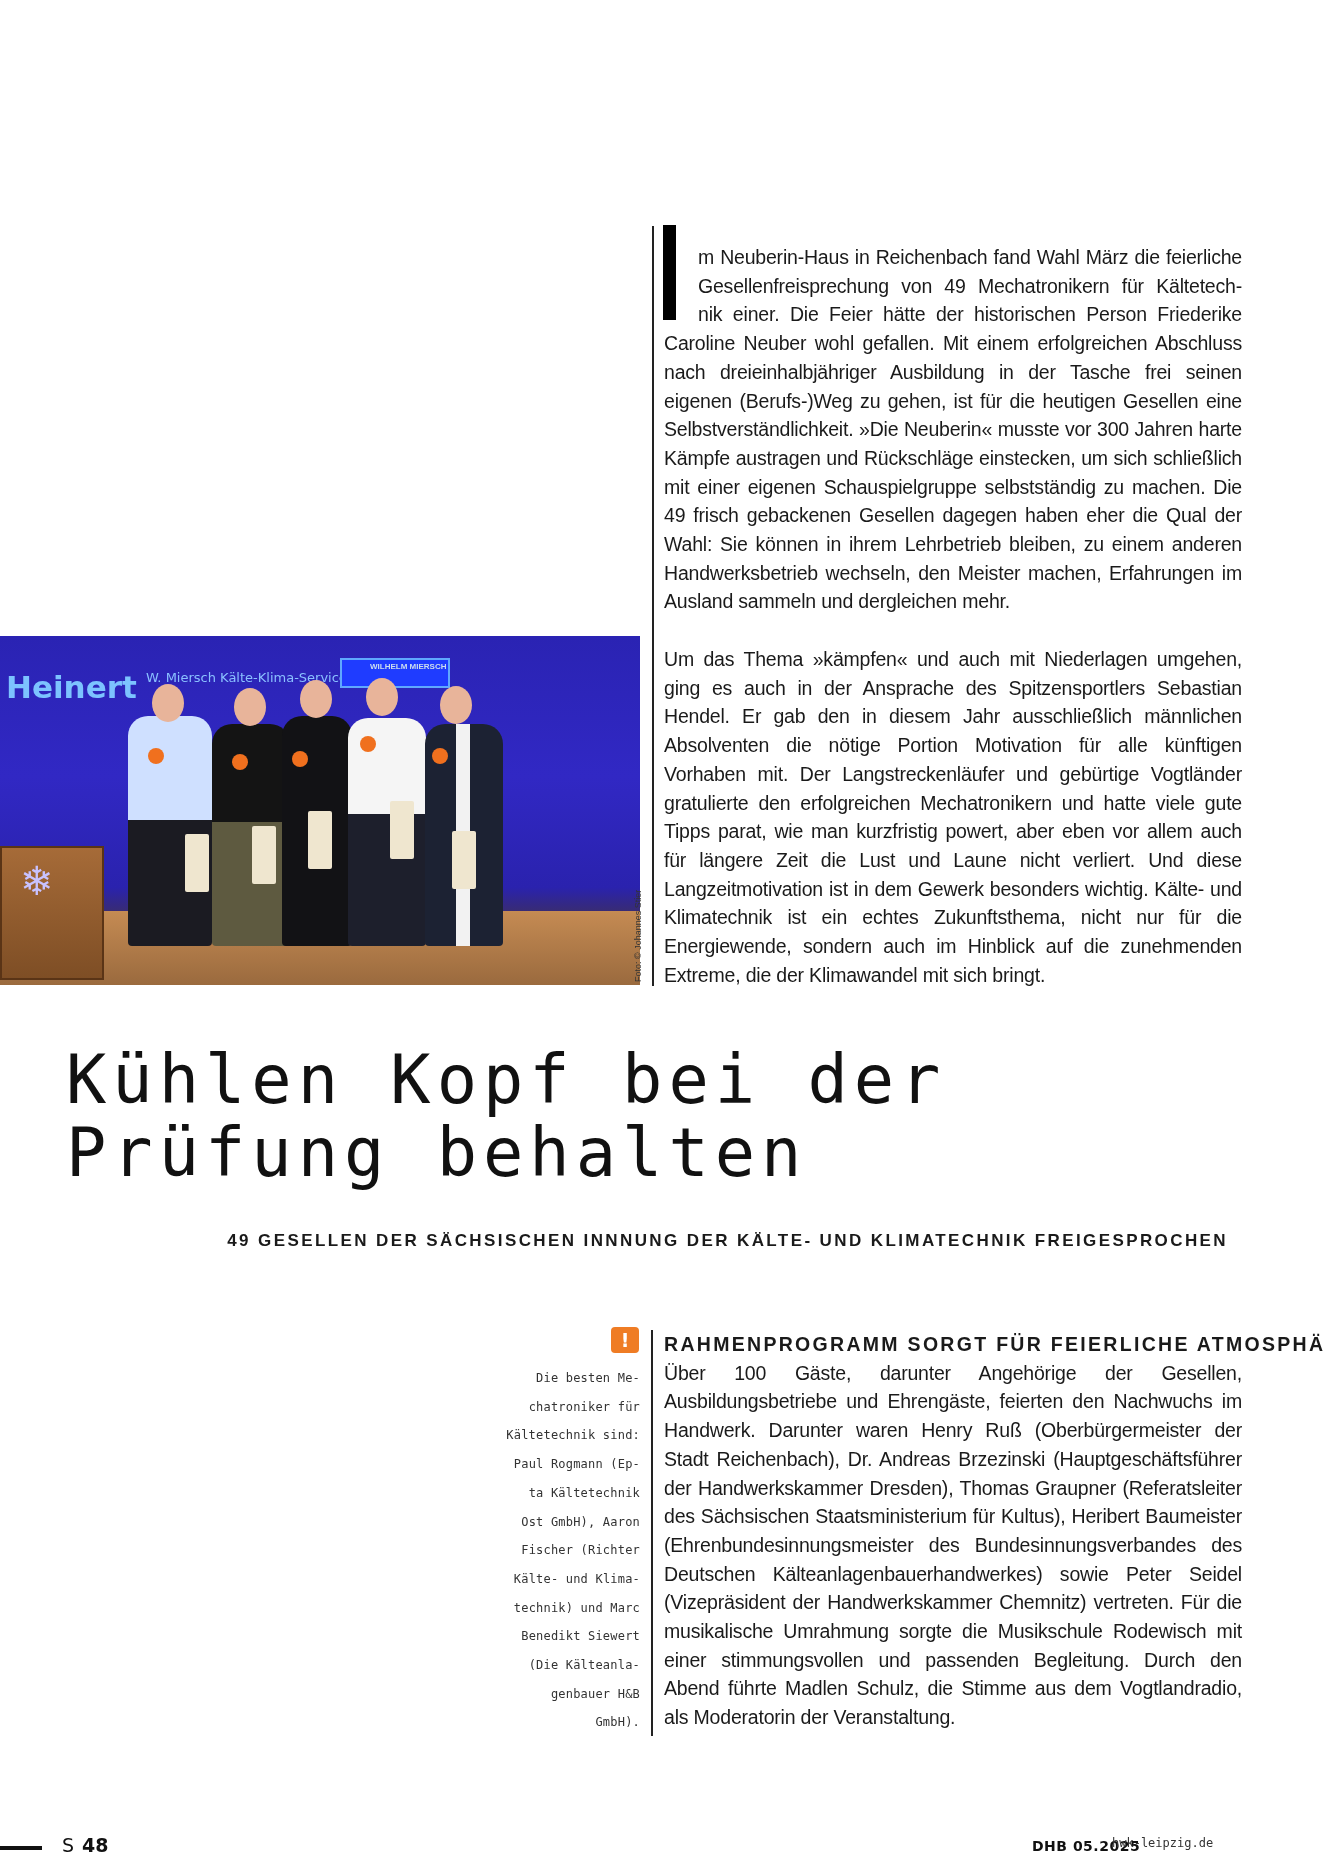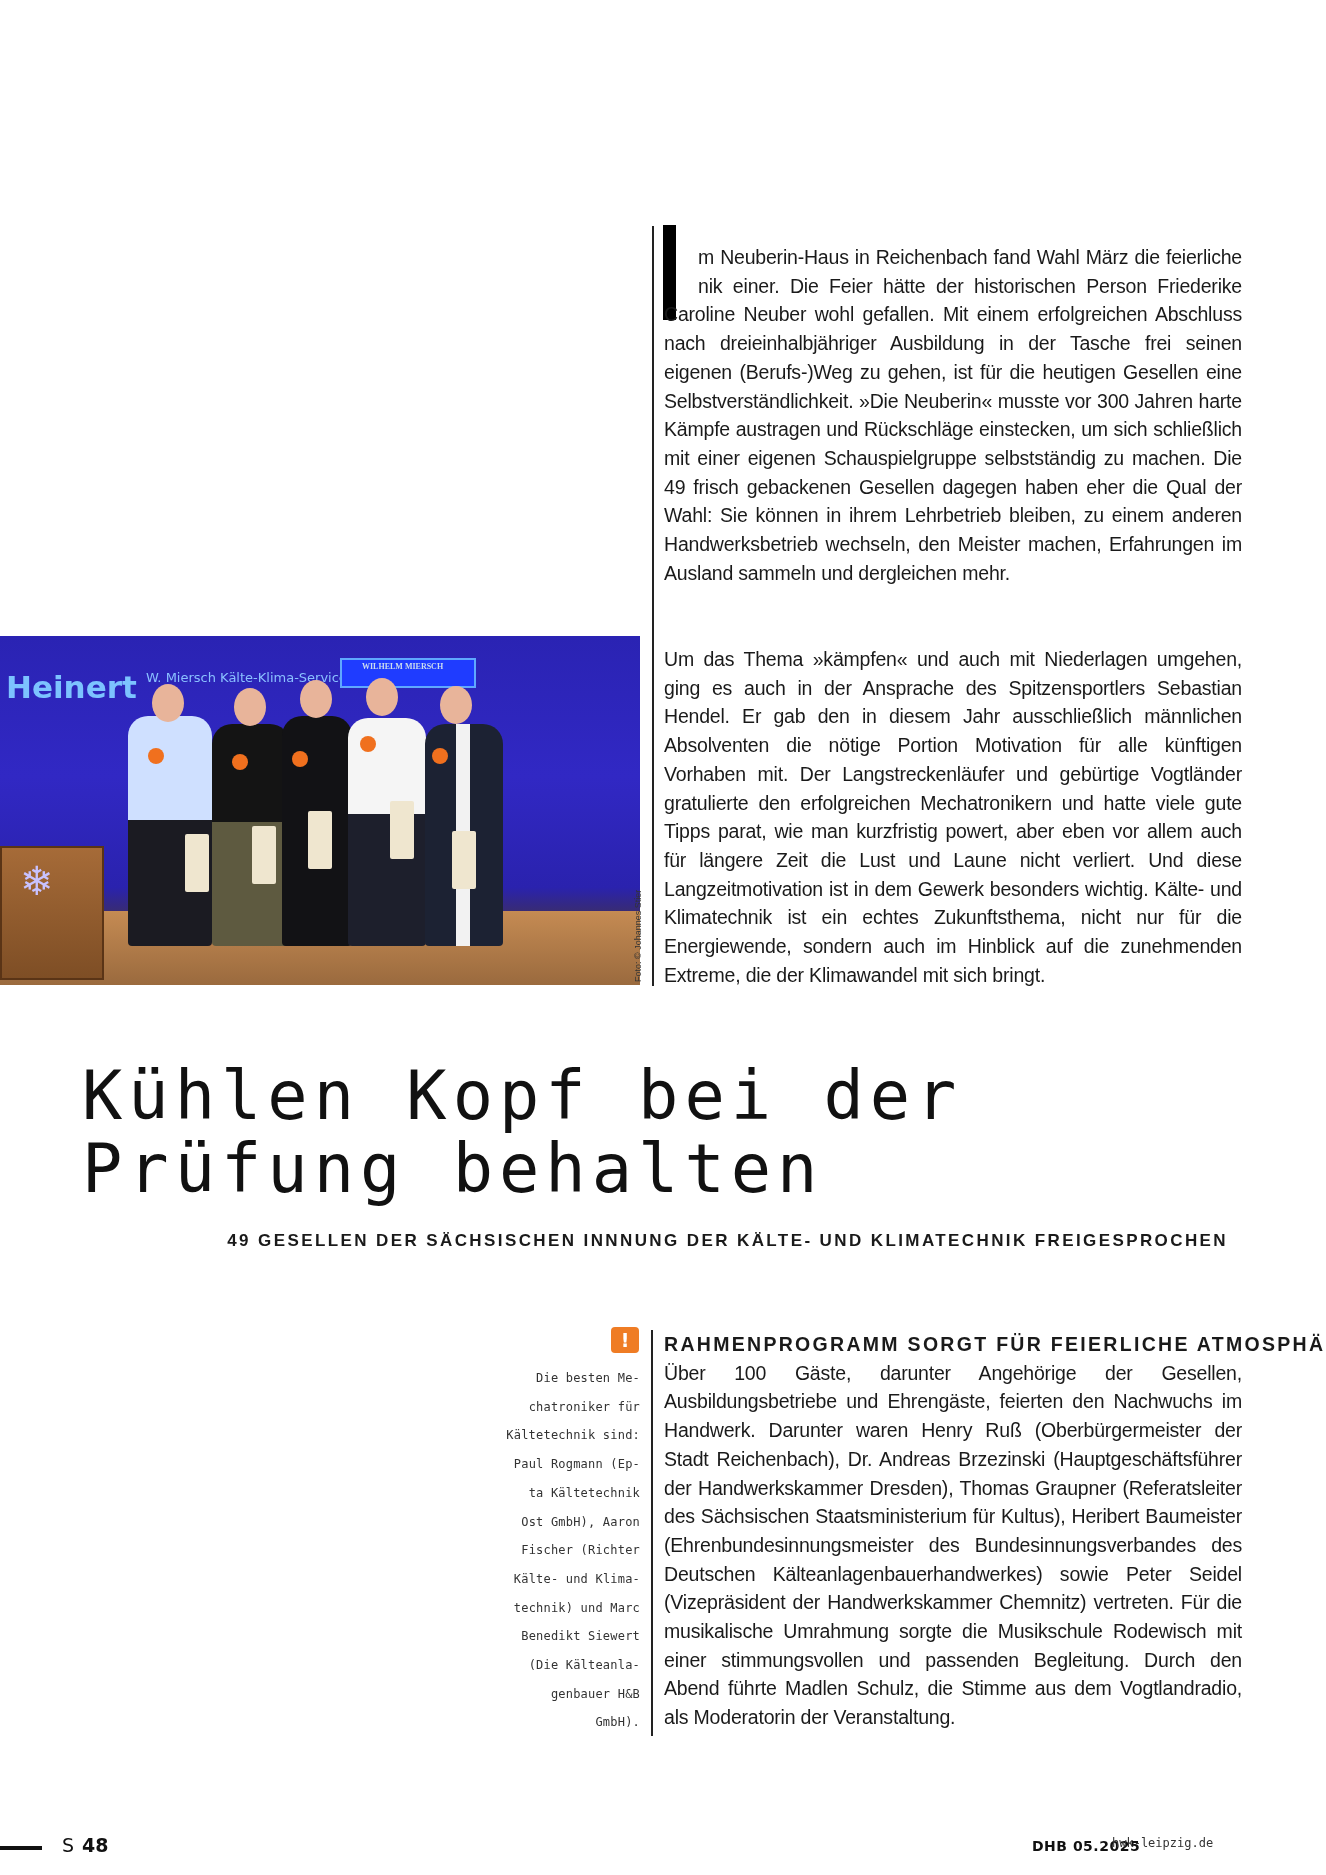--- a/index.html
+++ b/index.html
@@ -23,21 +23,21 @@
   .dropcap-block { position: absolute; left: 663px; top: 225px; width: 13px; height: 95px; background: #000; }
 
   
   .photo {
     position: absolute; left: 0; top: 636px; width: 640px; height: 349px; overflow: hidden;
     background: linear-gradient(180deg, #2a23b3 0%, #3128c4 40%, #2a22ae 72%, #3a2d6a 80%, #b7814c 88%, #8b5b33 100%);
   }
   .photo .stage { position: absolute; left: 0; top: 275px; width: 640px; height: 74px; background: linear-gradient(180deg, #c58b53, #9a6a3e); }
   .photo .heinert { position: absolute; left: 6px; top: 33px; font-family: "DejaVu Sans", sans-serif; font-size: 31px; color: #7cc3ff; font-weight: bold; text-align: right; }
   .photo .company { position: absolute; left: 146px; top: 34px; font-family: "DejaVu Sans", sans-serif; font-size: 13px; color: #8ac0ff; }
-  .photo .logo { position: absolute; left: 340px; top: 22px; width: 136px; height: 30px; border: 2px solid #5fa8ff; background: #1f3cff; color: #cde; font-family: Liberation Serif, serif; font-size: 8px; font-weight: bold; padding-left: 20px; box-sizing: border-box; line-height: 14px; }
+  .photo .logo { position: absolute; left: 340px; top: 22px; width: 110px; height: 30px; border: 2px solid #5fa8ff; background: #1f3cff; color: #cde; font-family: Liberation Sans, sans-serif; font-size: 8px; font-weight: bold; padding-left: 28px; box-sizing: border-box; line-height: 14px; }
   .photo .chest { position: absolute; left: 0; top: 210px; width: 100px; height: 130px; background: linear-gradient(180deg, #a66b38, #7e4e25); border: 2px solid #5a3416; }
   .photo .snow { position: absolute; left: 20px; top: 222px; font-size: 40px; color: #c8c2ff; font-family: "DejaVu Sans", sans-serif; }
   .person { position: absolute; border-radius: 20px 20px 4px 4px; }
   .head { position: absolute; width: 32px; height: 38px; border-radius: 50%; background: #e8b49a; }
   .bag { position: absolute; width: 24px; height: 58px; background: #efe6cf; border-radius: 2px; }
   .flower { position: absolute; width: 16px; height: 16px; border-radius: 50%; background: #f0701e; }
 
   .credit {
     position: absolute; left: 633px; top: 982px; transform: rotate(-90deg); transform-origin: 0 0;
     font-family: "Liberation Sans Narrow", "Liberation Sans", sans-serif; font-size: 9px; color: #333; white-space: nowrap;
@@ -83,20 +83,21 @@
 </style>
 </head>
 <body>
 
 <div class="vline" style="left:652px; top:226px; height:760px;"></div>
 
 <div class="dropcap-block"></div>
 
 <div class="abs copy" style="left:664px; top:243px; width:578px;">
   <p style="padding-left:34px; text-align:justify; text-align-last:justify;">m Neuberin-Haus in Reichenbach fand Wahl März die feierliche</p>
+  <p style="padding-left:34px; text-align:justify; text-align-last:justify;">Gesellenfreisprechung von 49 Mechatronikern für Kältetech-</p>
   <p style="padding-left:34px; text-align:justify; text-align-last:justify;">nik einer. Die Feier hätte der historischen Person Friederike</p>
   <p>Caroline Neuber wohl gefallen. Mit einem erfolgreichen Abschluss nach dreieinhalbjähriger Ausbildung in der Tasche frei seinen eigenen (Berufs-)Weg zu gehen, ist für die heutigen Gesellen eine Selbstverständlichkeit. »Die Neuberin« musste vor 300 Jahren harte Kämpfe austragen und Rückschläge einstecken, um sich schließlich mit einer eigenen Schauspielgruppe selbstständig zu machen. Die 49 frisch gebackenen Gesellen dagegen haben eher die Qual der Wahl: Sie können in ihrem Lehrbetrieb bleiben, zu einem anderen Handwerksbetrieb wechseln, den Meister machen, Erfahrungen im Ausland sammeln und dergleichen mehr.</p>
 </div>
 
 <div class="abs copy" style="left:664px; top:645px; width:578px;">
   <p>Um das Thema »kämpfen« und auch mit Niederlagen umgehen, ging es auch in der Ansprache des Spitzensportlers Sebastian Hendel. Er gab den in diesem Jahr ausschließlich männlichen Absolventen die nötige Portion Motivation für alle künftigen Vorhaben mit. Der Langstreckenläufer und gebürtige Vogtländer gratulierte den erfolgreichen Mechatronikern und hatte viele gute Tipps parat, wie man kurzfristig powert, aber eben vor allem auch für längere Zeit die Lust und Laune nicht verliert. Und diese Langzeitmotivation ist in dem Gewerk besonders wichtig. Kälte- und Klimatechnik ist ein echtes Zukunftsthema, nicht nur für die Energiewende, sondern auch im Hinblick auf die zunehmenden Extreme, die der Klimawandel mit sich bringt.</p>
 </div>
 
 <div class="photo">
   <div class="heinert">Heinert</div>
@@ -127,21 +128,21 @@
   <div class="flower" style="left:360px; top:100px;"></div>
 
   <div class="person" style="left:425px; top:88px; width:78px; height:222px; background:linear-gradient(90deg,#1c2233 0 40%,#f2f2f2 40% 58%,#1c2233 58%);"></div>
   <div class="head" style="left:440px; top:50px;"></div>
   <div class="bag" style="left:452px; top:195px;"></div>
   <div class="flower" style="left:432px; top:112px;"></div>
 </div>
 
 <div class="credit">Foto: © Johannes Stier</div>
 
-<h1 class="headline" style="margin:16px;">
+<h1 class="headline" style="margin:0;">
   <span style="display:block">Kühlen Kopf bei der</span>
   <span style="display:block">Prüfung behalten</span>
 </h1>
 
 <div class="subhead">49 GESELLEN DER SÄCHSISCHEN INNNUNG DER KÄLTE- UND KLIMATECHNIK FREIGESPROCHEN</div>
 
 <div class="alert-icon">!</div>
 <div class="sidebar">
   <span>Die besten Me-</span>
   <span>chatroniker für</span>

